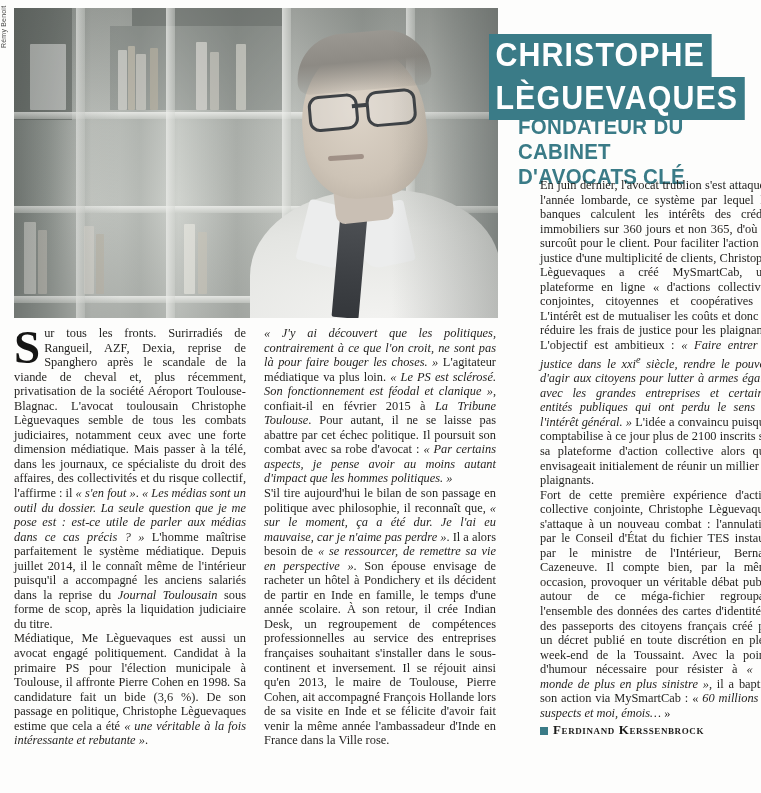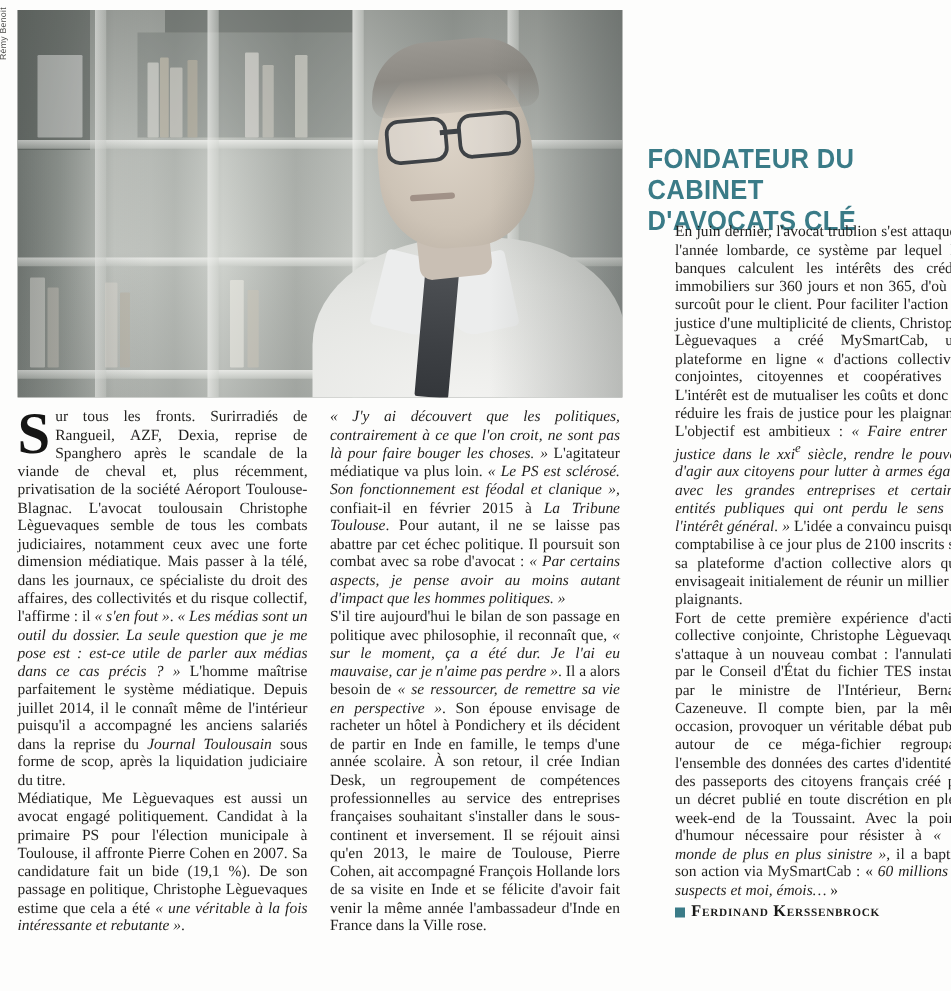--- a/index.html
+++ b/index.html
@@ -331,27 +331,31 @@
         <div class="bridge"></div>
         <div class="lens right"></div>
       </div>
     </div>
 
     <div class="photo-shade"></div>
   </div>
 
   <div class="photo-credit">Rémy Benoit</div>
 
+  <div class="title-wrap">
+    <div class="title-bar">CHRISTOPHE</div><br>
+    <div class="title-bar">LÈGUEVAQUES</div>
+  </div>
 
   <div class="subtitle">FONDATEUR DU CABINET
 D'AVOCATS CLÉ</div>
 
   <div class="col col-1">
     <p><span class="dropcap">S</span><span>ur tous les fronts. Surirradiés de Rangueil, AZF, Dexia, reprise de Spanghero après le scandale de la viande de cheval et, plus récemment, privatisation de la société Aéroport Toulouse-Blagnac. L'avocat toulousain Christophe Lèguevaques semble de tous les combats judiciaires, notamment ceux avec une forte dimension médiatique. Mais passer à la télé, dans les journaux, ce spécialiste du droit des affaires, des collectivités et du risque collectif, l'affirme : il </span><i>« s'en fout »</i><span>. </span><i>« Les médias sont un outil du dossier. La seule question que je me pose est : est-ce utile de parler aux médias dans ce cas précis ? »</i><span> L'homme maîtrise parfaitement le système médiatique. Depuis juillet 2014, il le connaît même de l'intérieur puisqu'il a accompagné les anciens salariés dans la reprise du </span><i>Journal Toulousain</i><span> sous forme de scop, après la liquidation judiciaire du titre.</span></p>
-    <p><span>Médiatique, Me Lèguevaques est aussi un avocat engagé politiquement. Candidat à la primaire PS pour l'élection municipale à Toulouse, il affronte Pierre Cohen en 2007. Sa candidature fait un bide (19,1 %). De son passage en politique, Christophe Lèguevaques estime que cela a été </span><i>« une véritable à la fois intéressante et rebutante »</i><span>.</span></p>
+    <p><span>Médiatique, Me Lèguevaques est aussi un avocat engagé politiquement. Candidat à la primaire PS pour l'élection municipale à Toulouse, il affronte Pierre Cohen en 1998. Sa candidature fait un bide (3,6 %). De son passage en politique, Christophe Lèguevaques estime que cela a été </span><i>« une véritable à la fois intéressante et rebutante »</i><span>.</span></p>
   </div>
 
   <div class="col col-2">
     <p><i>« J'y ai découvert que les politiques, contrairement à ce que l'on croit, ne sont pas là pour faire bouger les choses. »</i><span> L'agitateur médiatique va plus loin. </span><i>« Le PS est sclérosé. Son fonctionnement est féodal et clanique »</i><span>, confiait-il en février 2015 à </span><i>La Tribune Toulouse</i><span>. Pour autant, il ne se laisse pas abattre par cet échec politique. Il poursuit son combat avec sa robe d'avocat : </span><i>« Par certains aspects, je pense avoir au moins autant d'impact que les hommes politiques. »</i></p>
     <p><span>S'il tire aujourd'hui le bilan de son passage en politique avec philosophie, il reconnaît que, </span><i>« sur le moment, ça a été dur. Je l'ai eu mauvaise, car je n'aime pas perdre »</i><span>. Il a alors besoin de </span><i>« se ressourcer, de remettre sa vie en perspective »</i><span>. Son épouse envisage de racheter un hôtel à Pondichery et ils décident de partir en Inde en famille, le temps d'une année scolaire. À son retour, il crée Indian Desk, un regroupement de compétences professionnelles au service des entreprises françaises souhaitant s'installer dans le sous-continent et inversement. Il se réjouit ainsi qu'en 2013, le maire de Toulouse, Pierre Cohen, ait accompagné François Hollande lors de sa visite en Inde et se félicite d'avoir fait venir la même année l'ambassadeur d'Inde en France dans la Ville rose.</span></p>
   </div>
 
   <div class="col col-3">
     <p><span>En juin dernier, l'avocat trublion s'est attaqué à l'année lombarde, ce système par lequel les banques calculent les intérêts des crédits immobiliers sur 360 jours et non 365, d'où un surcoût pour le client. Pour faciliter l'action en justice d'une multiplicité de clients, Christophe Lèguevaques a créé MySmartCab, une plateforme en ligne « d'actions collectives, conjointes, citoyennes et coopératives ». L'intérêt est de mutualiser les coûts et donc de réduire les frais de justice pour les plaignants. L'objectif est ambitieux : </span><i><span>« Faire entrer la justice dans le xxi</span><sup>e</sup><span> siècle, rendre le pouvoir d'agir aux citoyens pour lutter à armes égales avec les grandes entreprises et certaines entités publiques qui ont perdu le sens de l'intérêt général. »</span></i><span> L'idée a convaincu puisqu'il comptabilise à ce jour plus de 2100 inscrits sur sa plateforme d'action collective alors qu'il envisageait initialement de réunir un millier de plaignants.</span></p>
     <p><span>Fort de cette première expérience d'action collective conjointe, Christophe Lèguevaques s'attaque à un nouveau combat : l'annulation par le Conseil d'État du fichier TES instauré par le ministre de l'Intérieur, Bernard Cazeneuve. Il compte bien, par la même occasion, provoquer un véritable débat public autour de ce méga-fichier regroupant l'ensemble des données des cartes d'identité et des passeports des citoyens français créé par un décret publié en toute discrétion en plein week-end de la Toussaint. Avec la pointe d'humour nécessaire pour résister à </span><i>« un monde de plus en plus sinistre »</i><span>, il a baptisé son action via MySmartCab : « </span><i>60 millions de suspects et moi, émois…</i><span> »</span></p>

